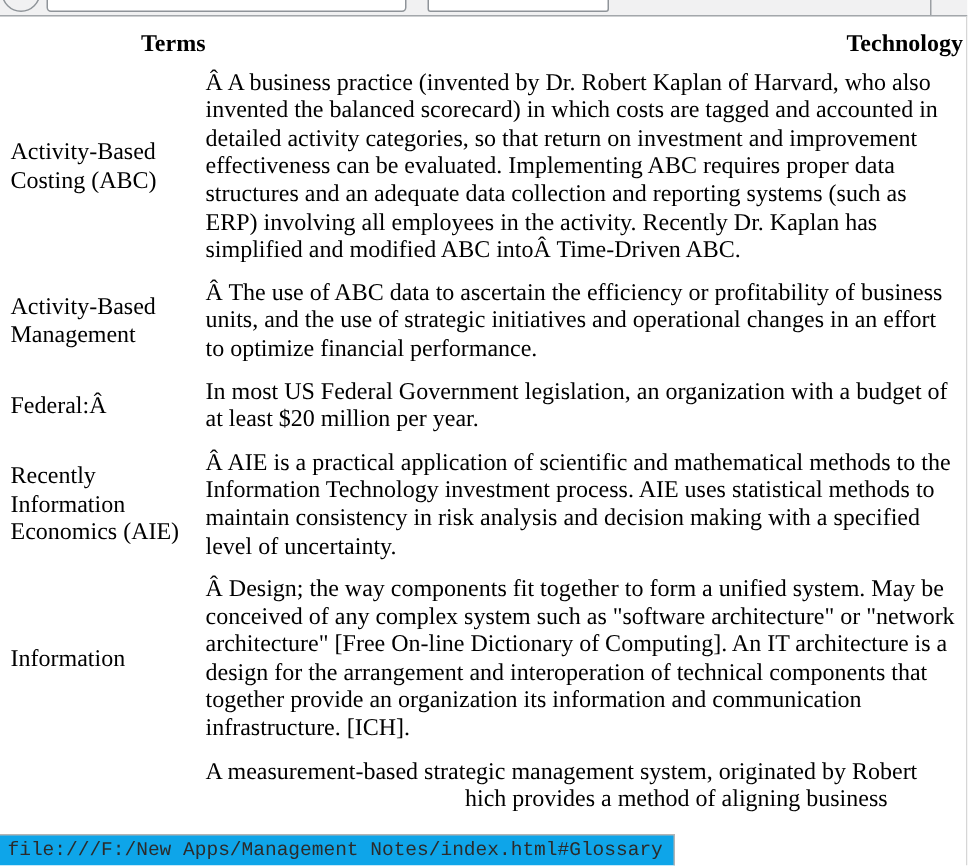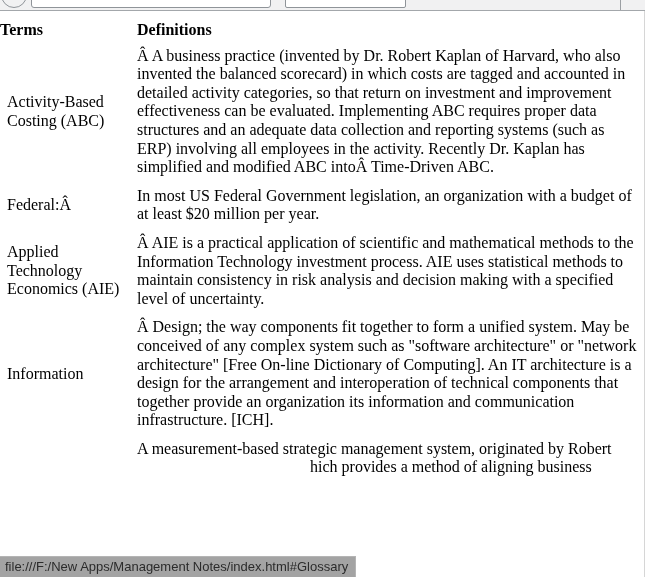--- a/index.html
+++ b/index.html
@@ -80,21 +80,21 @@
     width: 642px;
     table-layout: fixed;
     font-size: 16px;
     line-height: 18.6px;
     color: #000000;
   }
   table.glossary col.c-term { width: 137px; }
   table.glossary col.c-def  { width: 505px; }
   table.glossary th {
     font-weight: bold;
-    text-align: left;
+    text-align: right;
     padding: 2px 0 2px 0;
     vertical-align: middle;
   }
   table.glossary td {
     padding: 5px 0 5px 0;
     vertical-align: middle;
   }
   td.term {
     padding-left: 7px !important;
     padding-right: 1px !important;
@@ -111,25 +111,25 @@
     overflow: hidden;
   }
 
   
   .status-tooltip {
     position: absolute;
     left: 0;
     bottom: 0;
     height: 21px;
     box-sizing: border-box;
-    background: #a3a3a3;
+    background: #0ea5e9;
     border-top: 1px solid #b4b4b4;
     border-right: 1px solid #b4b4b4;
     padding: 2px 7px 0 5px;
-    font-family: Liberation Sans, sans-serif;
+    font-family: Liberation Mono, monospace;
     font-size: 13px;
     color: #2b2b2b;
     white-space: nowrap;
     z-index: 10;
   }
 </style>
 </head>
 <body>
 
 <div class="toolbar">
@@ -142,32 +142,36 @@
 <div class="right-edge"></div>
 
 <table class="glossary">
   <colgroup>
       <col class="c-term">
       <col class="c-def">
     </colgroup>
   <tbody>
       <tr>
     <th>Terms</th>
-    <th>Definitions</th>
+    <th>Technology</th>
   </tr>
   <tr>
     <td class="term">Activity-Based Costing (ABC)</td>
     <td class="def">Â A business practice (invented by Dr. Robert Kaplan of Harvard, who also invented the balanced scorecard) in which costs are tagged and accounted in detailed activity categories, so that return on investment and improvement effectiveness can be evaluated. Implementing ABC requires proper data structures and an adequate data collection and reporting systems (such as ERP) involving all employees in the activity. Recently Dr. Kaplan has simplified and modified ABC intoÂ Time-Driven ABC.</td>
   </tr>
   <tr>
+    <td class="term">Activity-Based Management</td>
+    <td class="def">Â The use of ABC data to ascertain the efficiency or profitability of business units, and the use of strategic initiatives and operational changes in an effort to optimize financial performance.</td>
+  </tr>
+  <tr>
     <td class="term">Federal:Â</td>
     <td class="def">In most US Federal Government legislation, an organization with a budget of at least $20 million per year.</td>
   </tr>
   <tr>
-    <td class="term">Applied Technology Economics (AIE)</td>
+    <td class="term">Recently Information Economics (AIE)</td>
     <td class="def">Â AIE is a practical application of scientific and mathematical methods to the Information Technology investment process. AIE uses statistical methods to maintain consistency in risk analysis and decision making with a specified level of uncertainty.</td>
   </tr>
   <tr>
     <td class="term">Information</td>
     <td class="def">Â Design; the way components fit together to form a unified system. May be conceived of any complex system such as "software architecture" or "network architecture" [Free On-line Dictionary of Computing]. An IT architecture is a design for the arrangement and interoperation of technical components that together provide an organization its information and communication infrastructure. [ICH].</td>
   </tr>
   <tr>
     <td class="term"></td>
     <td class="def">
       <span>A measurement-based strategic management system, originated by Robert</span>

